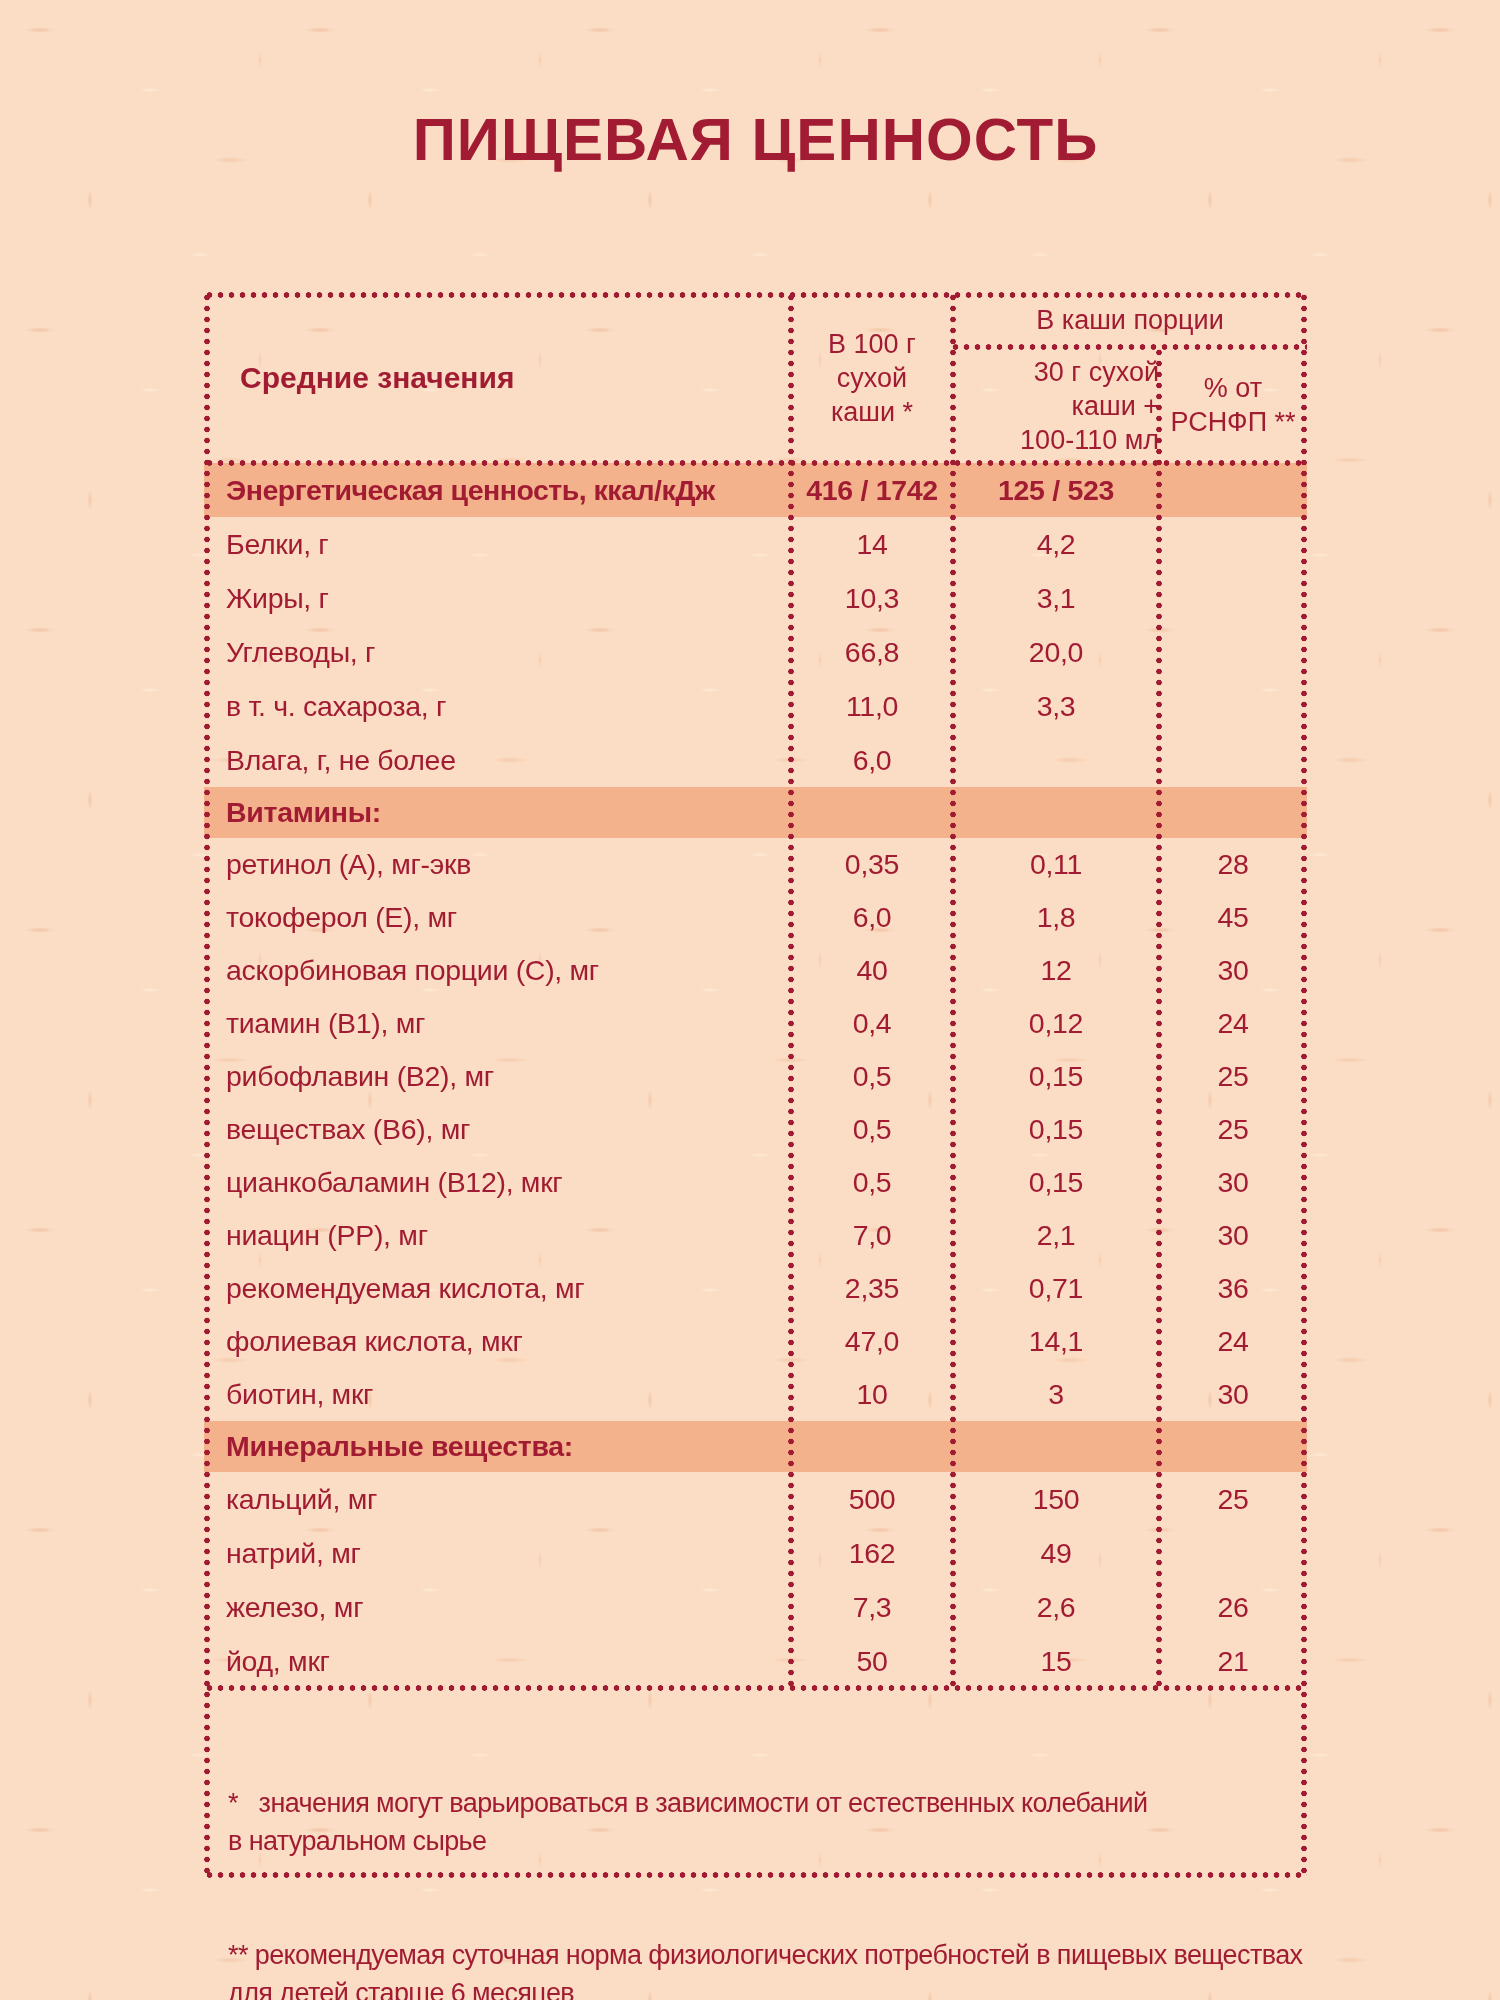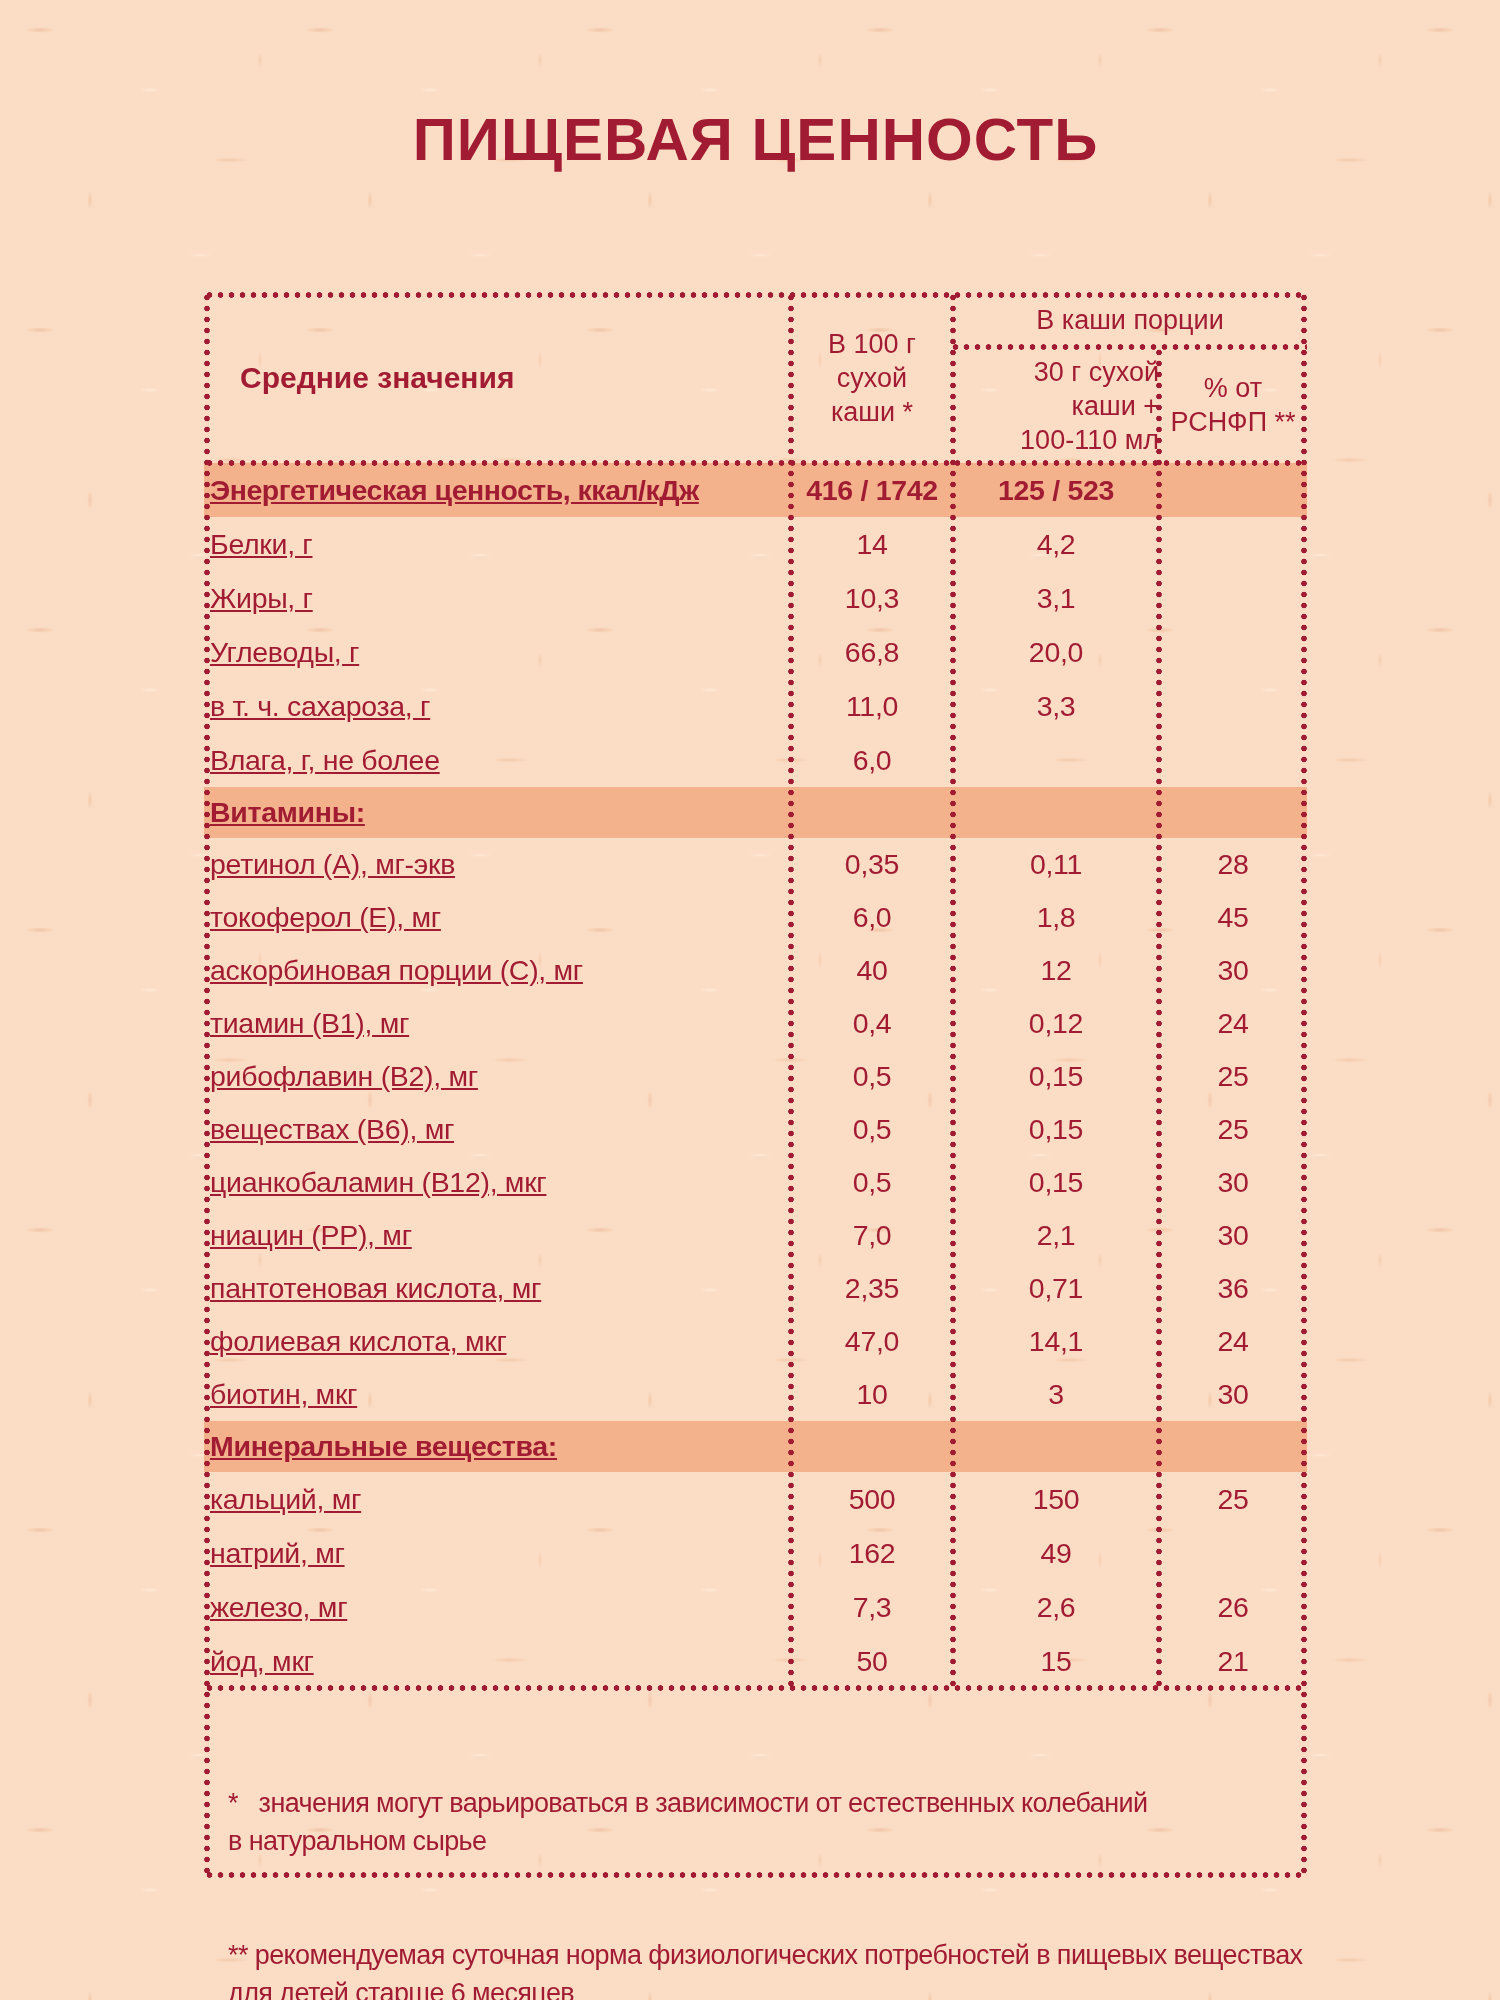--- a/index.html
+++ b/index.html
@@ -51,21 +51,21 @@
   .hdr-avg{left:36px;top:0;width:540px;height:171px;justify-content:flex-start;
            text-align:left;font-weight:700;font-size:30px;}
   .hdr-100g{left:587px;top:0;width:162px;height:171px;}
   .hdr-group{left:749px;top:0;width:354px;height:55px;}
   .hdr-portion{left:749px;top:73px;width:206px;height:116px;text-align:right;}
   .hdr-pct{left:955px;top:55px;width:148px;height:116px;}
 
   
   .rows{position:absolute;left:0;top:171px;width:100%;z-index:1;}
   .row{display:flex;align-items:center;font-size:28.5px;letter-spacing:-0.3px;}
-  .row .c0{width:587px;padding-left:6px;box-sizing:border-box;text-decoration:underline;}
+  .row .c0{width:587px;padding-left:22px;box-sizing:border-box;}
   .row .c1{width:162px;text-align:center;}
   .row .c2{width:206px;text-align:center;}
   .row .c3{width:148px;text-align:center;}
   .row-data{height:54px;}
   .row-data.h53{height:53px;}
   .row-energy{height:54px;background:var(--band);font-weight:700;}
   .row-energy .c0{letter-spacing:-0.5px;}
   .row-section{height:51px;background:var(--band);font-weight:700;}
 
   
@@ -206,21 +206,21 @@
       </div>
 
       <div class="row row-data h53">
         <div class="c0">ниацин (РР), мг</div>
         <div class="c1">7,0</div>
         <div class="c2">2,1</div>
         <div class="c3">30</div>
       </div>
 
       <div class="row row-data h53">
-        <div class="c0">пантотеновая кислота, мг</div>
+        <div class="c0">рекомендуемая кислота, мг</div>
         <div class="c1">2,35</div>
         <div class="c2">0,71</div>
         <div class="c3">36</div>
       </div>
 
       <div class="row row-data h53">
         <div class="c0">фолиевая кислота, мкг</div>
         <div class="c1">47,0</div>
         <div class="c2">14,1</div>
         <div class="c3">24</div>

